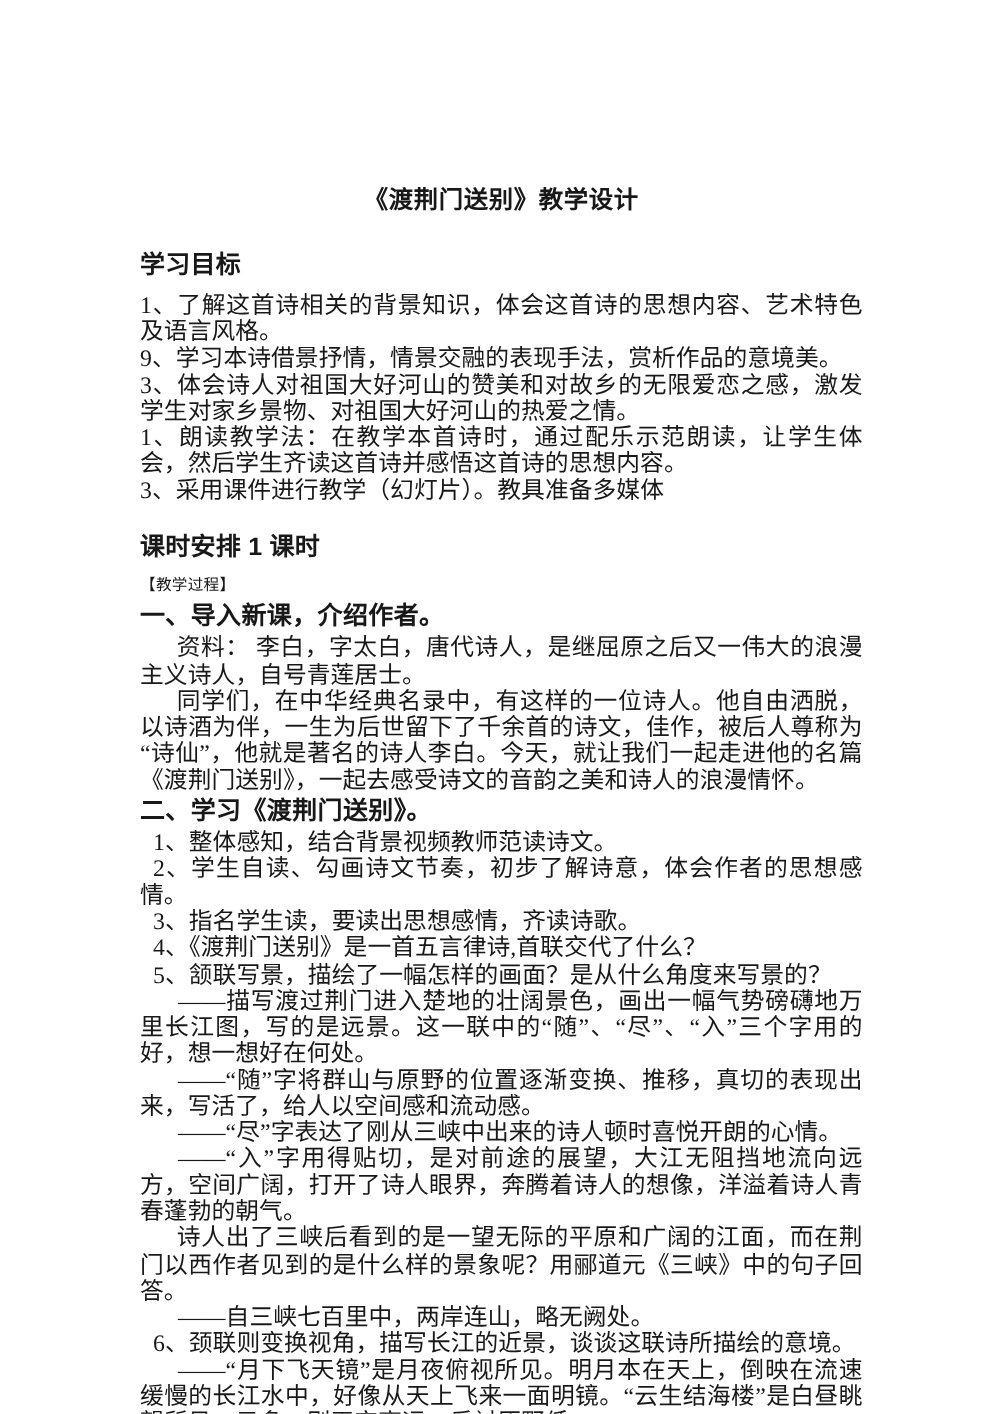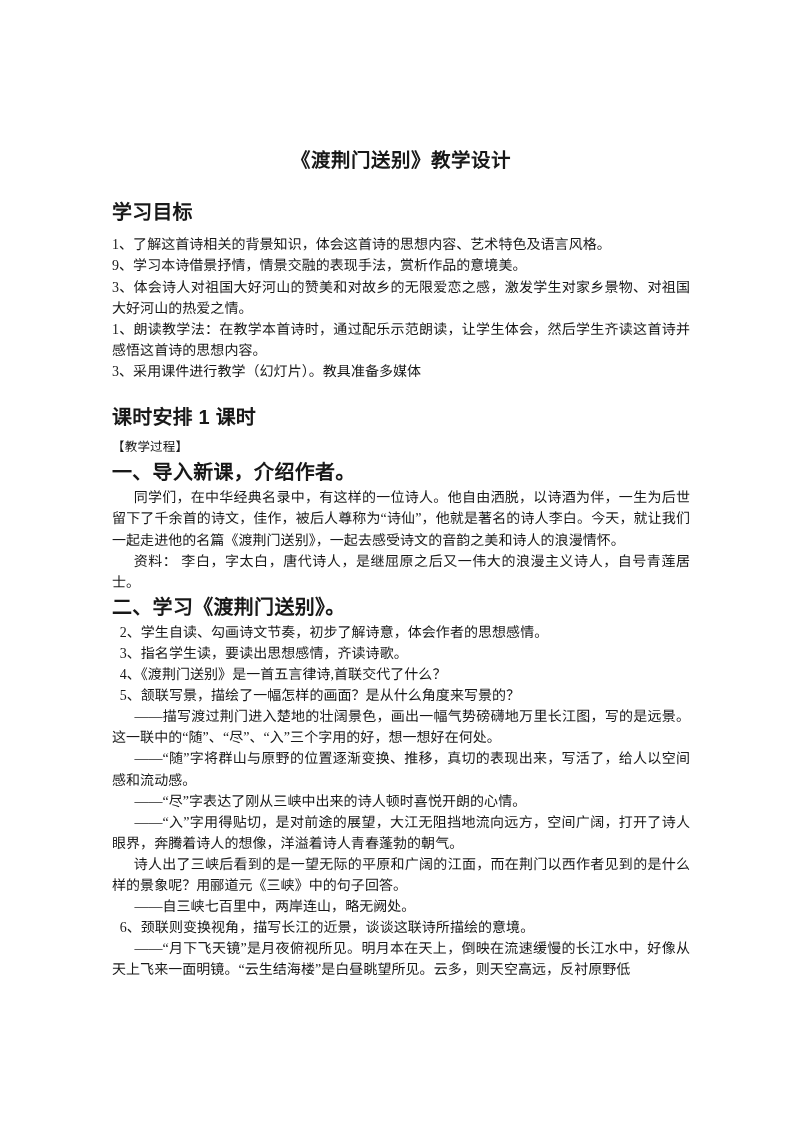--- a/index.html
+++ b/index.html
@@ -68,21 +68,21 @@
   .h-bold-inline {
     font-size: 20px;
     font-weight: bold;
     margin: 0;
     line-height: 1.45;
     letter-spacing: .3px;
   }
 
   
   .p {
-    font-size: 14px;
+    font-size: 19px;
     line-height: 21.1px;
     margin: 0;
     text-align: justify;
     text-justify: inter-ideograph;
     letter-spacing: .05px;
   }
   .p-ind1 { text-indent: 0; }
   .p-ind2 { text-indent: 1.55em; }
   .p-num  { text-indent: .55em; }
   .p-dash { text-indent: 1.6em; }
@@ -108,25 +108,26 @@
 
     <p class="p p-ind1">1、朗读教学法：在教学本首诗时，通过配乐示范朗读，让学生体会，然后学生齐读这首诗并感悟这首诗的思想内容。</p>
     <p class="p p-ind1">3、采用课件进行教学（幻灯片）。教具准备多媒体</p>
 
     <h2 class="h-major sp-h3">课时安排 1 课时</h2>
 
     <p class="h-sub">【教学过程】</p>
 
     <p class="h-bold-inline">一、导入新课，介绍作者。</p>
 
+    <p class="p p-ind2">资料： 李白，字太白，唐代诗人，是继屈原之后又一伟大的浪漫主义诗人，自号青莲居士。</p>
     <p class="p p-ind2">同学们，在中华经典名录中，有这样的一位诗人。他自由洒脱，以诗酒为伴，一生为后世留下了千余首的诗文，佳作，被后人尊称为“诗仙”，他就是著名的诗人李白。今天，就让我们一起走进他的名篇《渡荆门送别》，一起去感受诗文的音韵之美和诗人的浪漫情怀。</p>
-    <p class="p p-ind2">资料： 李白，字太白，唐代诗人，是继屈原之后又一伟大的浪漫主义诗人，自号青莲居士。</p>
 
     <p class="h-bold-inline">二、学习《渡荆门送别》。</p>
 
+    <p class="p p-num">1、整体感知，结合背景视频教师范读诗文。</p>
     <p class="p p-num">2、学生自读、勾画诗文节奏，初步了解诗意，体会作者的思想感情。</p>
     <p class="p p-num">3、指名学生读，要读出思想感情，齐读诗歌。</p>
     <p class="p p-num">4、《渡荆门送别》是一首五言律诗,首联交代了什么？</p>
 
     <p class="p p-num">5、颔联写景，描绘了一幅怎样的画面？是从什么角度来写景的？</p>
     <p class="p p-dash">——描写渡过荆门进入楚地的壮阔景色，画出一幅气势磅礴地万里长江图，写的是远景。这一联中的“随”、“尽”、“入”三个字用的好，想一想好在何处。</p>
     <p class="p p-dash">——“随”字将群山与原野的位置逐渐变换、推移，真切的表现出来，写活了，给人以空间感和流动感。</p>
     <p class="p p-dash">——“尽”字表达了刚从三峡中出来的诗人顿时喜悦开朗的心情。</p>
     <p class="p p-dash">——“入”字用得贴切，是对前途的展望，大江无阻挡地流向远方，空间广阔，打开了诗人眼界，奔腾着诗人的想像，洋溢着诗人青春蓬勃的朝气。</p>
     <p class="p p-ind2">诗人出了三峡后看到的是一望无际的平原和广阔的江面，而在荆门以西作者见到的是什么样的景象呢？用郦道元《三峡》中的句子回答。</p>

